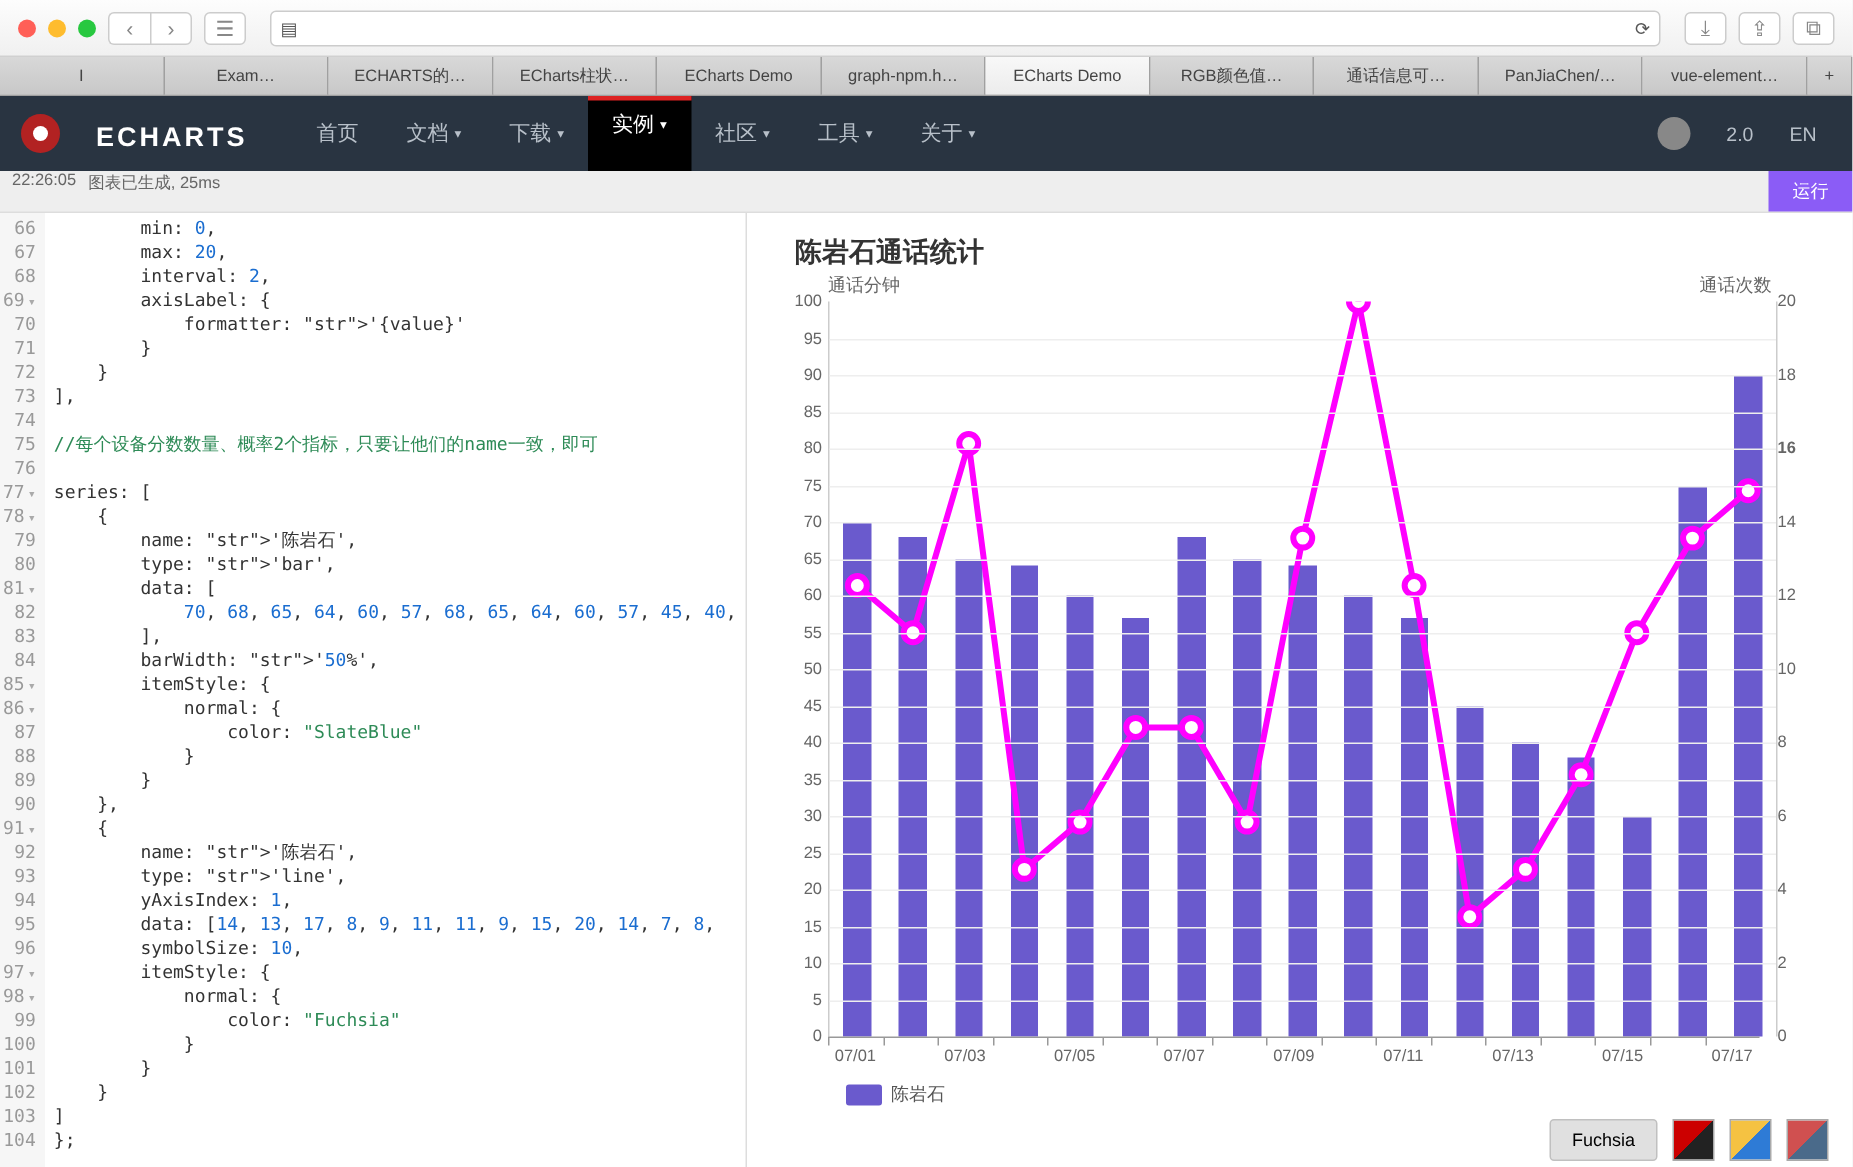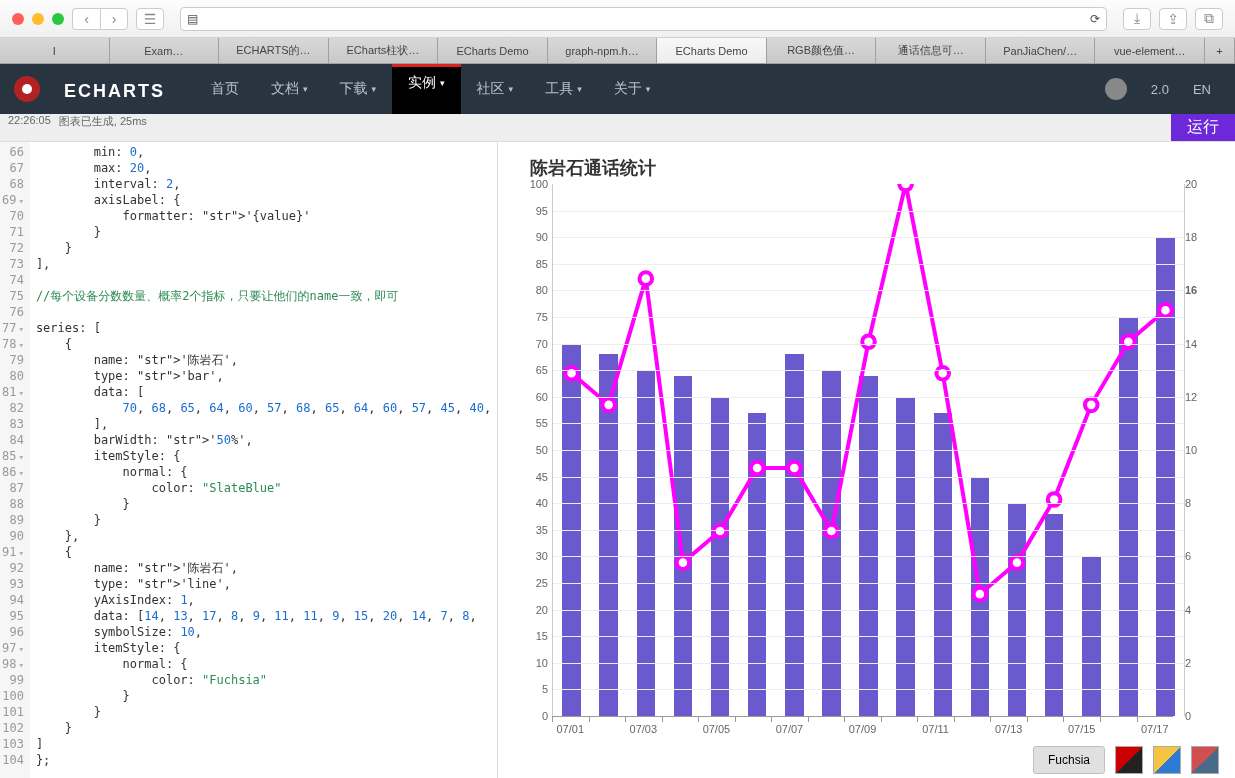--- a/index.html
+++ b/index.html
@@ -32,21 +32,21 @@
 .nav-item { padding: 16px 16px; height: 100%; display: flex; align-items: center; gap: 4px; font-size: 14px; cursor: pointer; }
 .nav-item.active { background: #000; color: #fff; border-top: 3px solid #d22; padding-top: 0; }
 .nav-caret { font-size: 9px; }
 .nav-spacer { flex: 1; }
 .nav-right { display: flex; align-items: center; gap: 24px; padding-right: 10px; }
 .gh-icon { width: 22px; height: 22px; border-radius: 50%; background: #888; }
 
 
 .editor-bar { height: 28px; background: #eee; display: flex; align-items: flex-start; border-bottom: 1px solid #ddd; font-size: 11px; color: #666; }
 .editor-status { padding: 0 8px; }
-.run-btn { margin-left: auto; height: 100%; padding: 0 16px; background: #6d28d9; color: #fff; display: flex; align-items: center; font-size: 16px; }
+.run-btn { margin-left: auto; height: 100%; padding: 0 16px; background: #8b5cf6; color: #fff; display: flex; align-items: center; font-size: 12px; }
 
 
 .main { display: flex; height: calc(778px - 38px - 26px - 50px - 28px); }
 .editor { width: 498px; background: #fff; display: flex; font-family: "Menlo","Monaco",monospace; font-size: 12px; line-height: 16px; overflow: hidden; border-right: 1px solid #ddd; }
 .gutter { width: 48px; background: #f6f6f6; color: #999; text-align: right; padding: 2px 6px 2px 2px; }
 .gutter .gl { height: 16px; }
 .gutter .fold::after { content: '▾'; font-size: 9px; margin-left: 2px; color: #aaa; }
 .code { flex: 1; padding: 2px 6px; white-space: pre; color: #333; }
 .code .cl { height: 16px; }
 .num { color: #1a6dd0; }
@@ -213,20 +213,24 @@
         <div class="gl">101</div>
         <div class="gl">102</div>
         <div class="gl">103</div>
         <div class="gl">104</div>
       </div>
     <div class="code" id="code"><div class="cl">        min: <span class="num">0</span>,</div><div class="cl">        max: <span class="num">20</span>,</div><div class="cl">        interval: <span class="num">2</span>,</div><div class="cl">        axisLabel: {</div><div class="cl">            formatter: <span class="&lt;span">"str"</span>&gt;'{value}'</div><div class="cl">        }</div><div class="cl">    }</div><div class="cl">],</div><div class="cl"></div><div class="cl"><span class="cmt">//每个设备分数数量、概率2个指标，只要让他们的name一致，即可</span></div><div class="cl"></div><div class="cl">series: [</div><div class="cl">    {</div><div class="cl">        name: <span class="&lt;span">"str"</span>&gt;'陈岩石',</div><div class="cl">        type: <span class="&lt;span">"str"</span>&gt;'bar',</div><div class="cl">        data: [</div><div class="cl">            <span class="num">70</span>, <span class="num">68</span>, <span class="num">65</span>, <span class="num">64</span>, <span class="num">60</span>, <span class="num">57</span>, <span class="num">68</span>, <span class="num">65</span>, <span class="num">64</span>, <span class="num">60</span>, <span class="num">57</span>, <span class="num">45</span>, <span class="num">40</span>,</div><div class="cl">        ],</div><div class="cl">        barWidth: <span class="&lt;span">"str"</span>&gt;'<span class="num">50</span>%',</div><div class="cl">        itemStyle: {</div><div class="cl">            normal: {</div><div class="cl">                color: <span class="str">"SlateBlue"</span></div><div class="cl">            }</div><div class="cl">        }</div><div class="cl">    },</div><div class="cl">    {</div><div class="cl">        name: <span class="&lt;span">"str"</span>&gt;'陈岩石',</div><div class="cl">        type: <span class="&lt;span">"str"</span>&gt;'line',</div><div class="cl">        yAxisIndex: <span class="num">1</span>,</div><div class="cl">        data: [<span class="num">14</span>, <span class="num">13</span>, <span class="num">17</span>, <span class="num">8</span>, <span class="num">9</span>, <span class="num">11</span>, <span class="num">11</span>, <span class="num">9</span>, <span class="num">15</span>, <span class="num">20</span>, <span class="num">14</span>, <span class="num">7</span>, <span class="num">8</span>,</div><div class="cl">        symbolSize: <span class="num">10</span>,</div><div class="cl">        itemStyle: {</div><div class="cl">            normal: {</div><div class="cl">                color: <span class="str">"Fuchsia"</span></div><div class="cl">            }</div><div class="cl">        }</div><div class="cl">    }</div><div class="cl">]</div><div class="cl">};</div></div>
   </div>
 
   <div class="chart-panel">
     <div class="chart-title">陈岩石通话统计</div>
+    <div class="chart-ylabels">
+      <span>通话分钟</span>
+      <span>通话次数</span>
+    </div>
     <div class="plot-wrap">
       <div class="yaxis-left" id="yaxisL">
           <div class="ytick" style="top: 100%;">0</div>
           <div class="ytick" style="top: 95%;">5</div>
           <div class="ytick" style="top: 90%;">10</div>
           <div class="ytick" style="top: 85%;">15</div>
           <div class="ytick" style="top: 80%;">20</div>
           <div class="ytick" style="top: 75%;">25</div>
           <div class="ytick" style="top: 70%;">30</div>
           <div class="ytick" style="top: 65%;">35</div>
@@ -384,20 +388,24 @@
             <div class="xtick">
               <span>07/15</span>
             </div>
             <div class="xtick"></div>
             <div class="xtick">
               <span>07/17</span>
             </div>
           </div>
       </div>
     </div>
+    <div class="legend">
+      <div class="legend-swatch"></div>
+      <span>陈岩石</span>
+    </div>
     <div class="chart-footer">
       <div class="dl-btn"><span>Fuchsia</span></div>
       <div class="theme-sw t1"></div>
       <div class="theme-sw t2"></div>
       <div class="theme-sw t3"></div>
     </div>
   </div>
 </div>
 
 </body></html>

